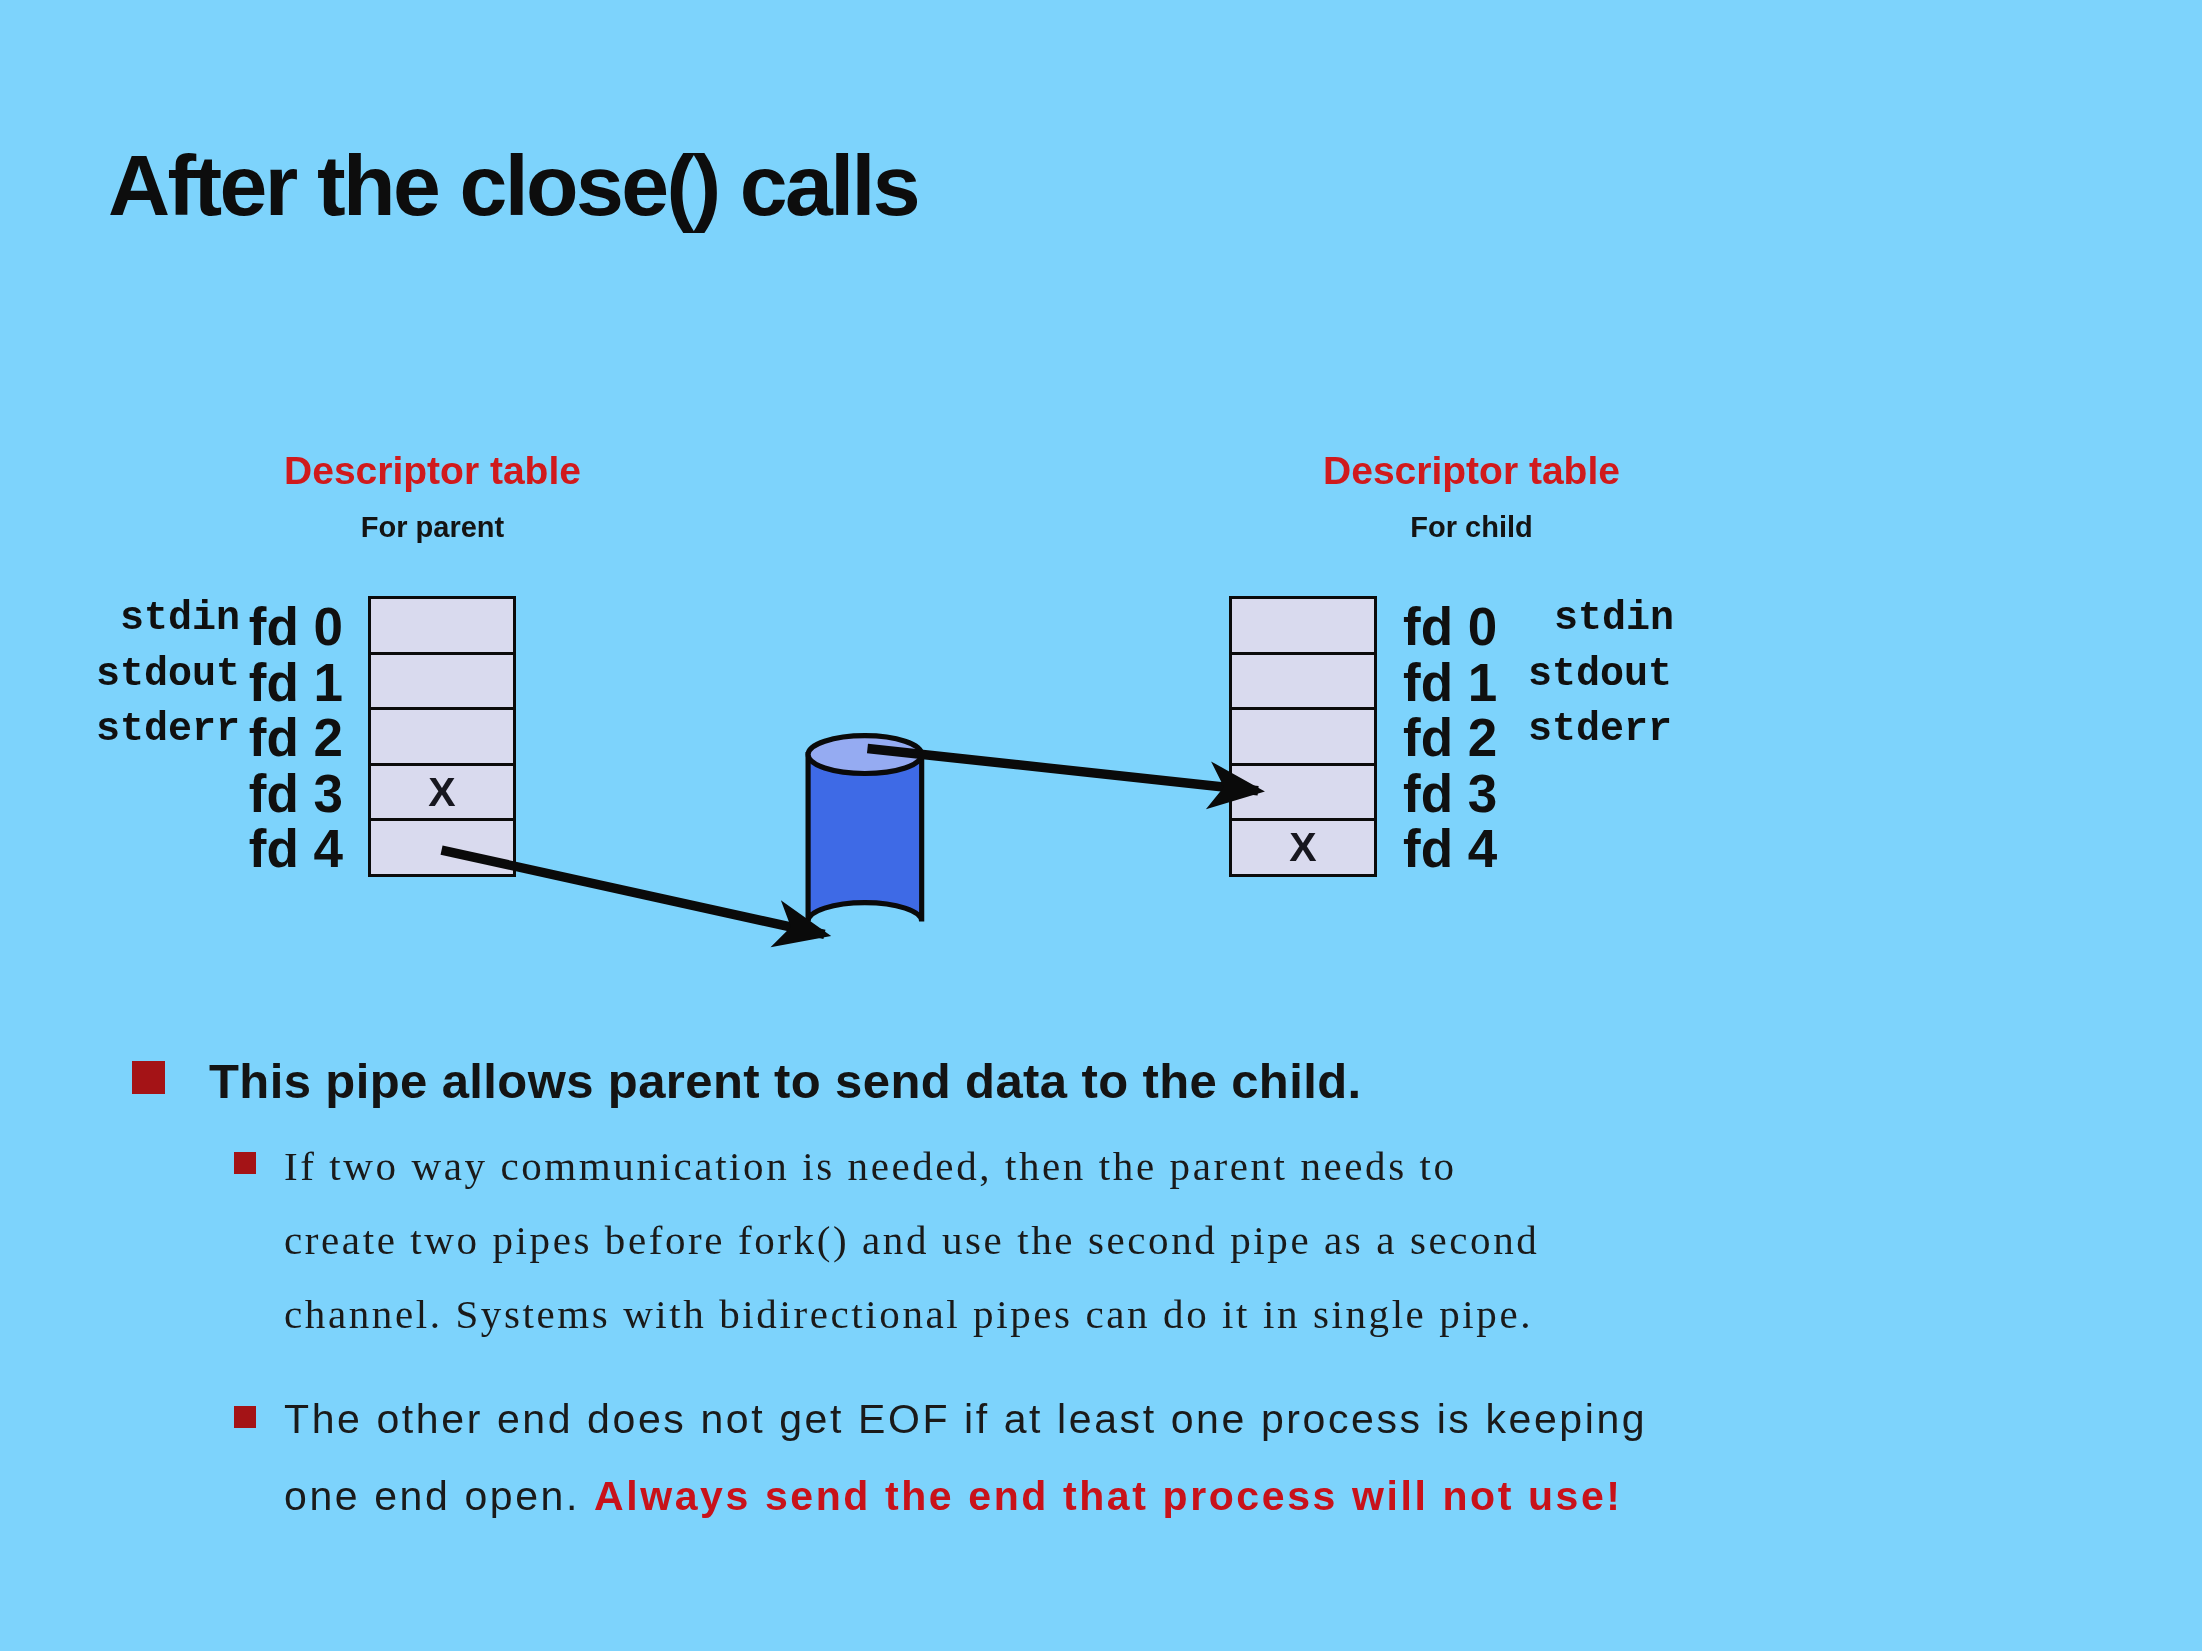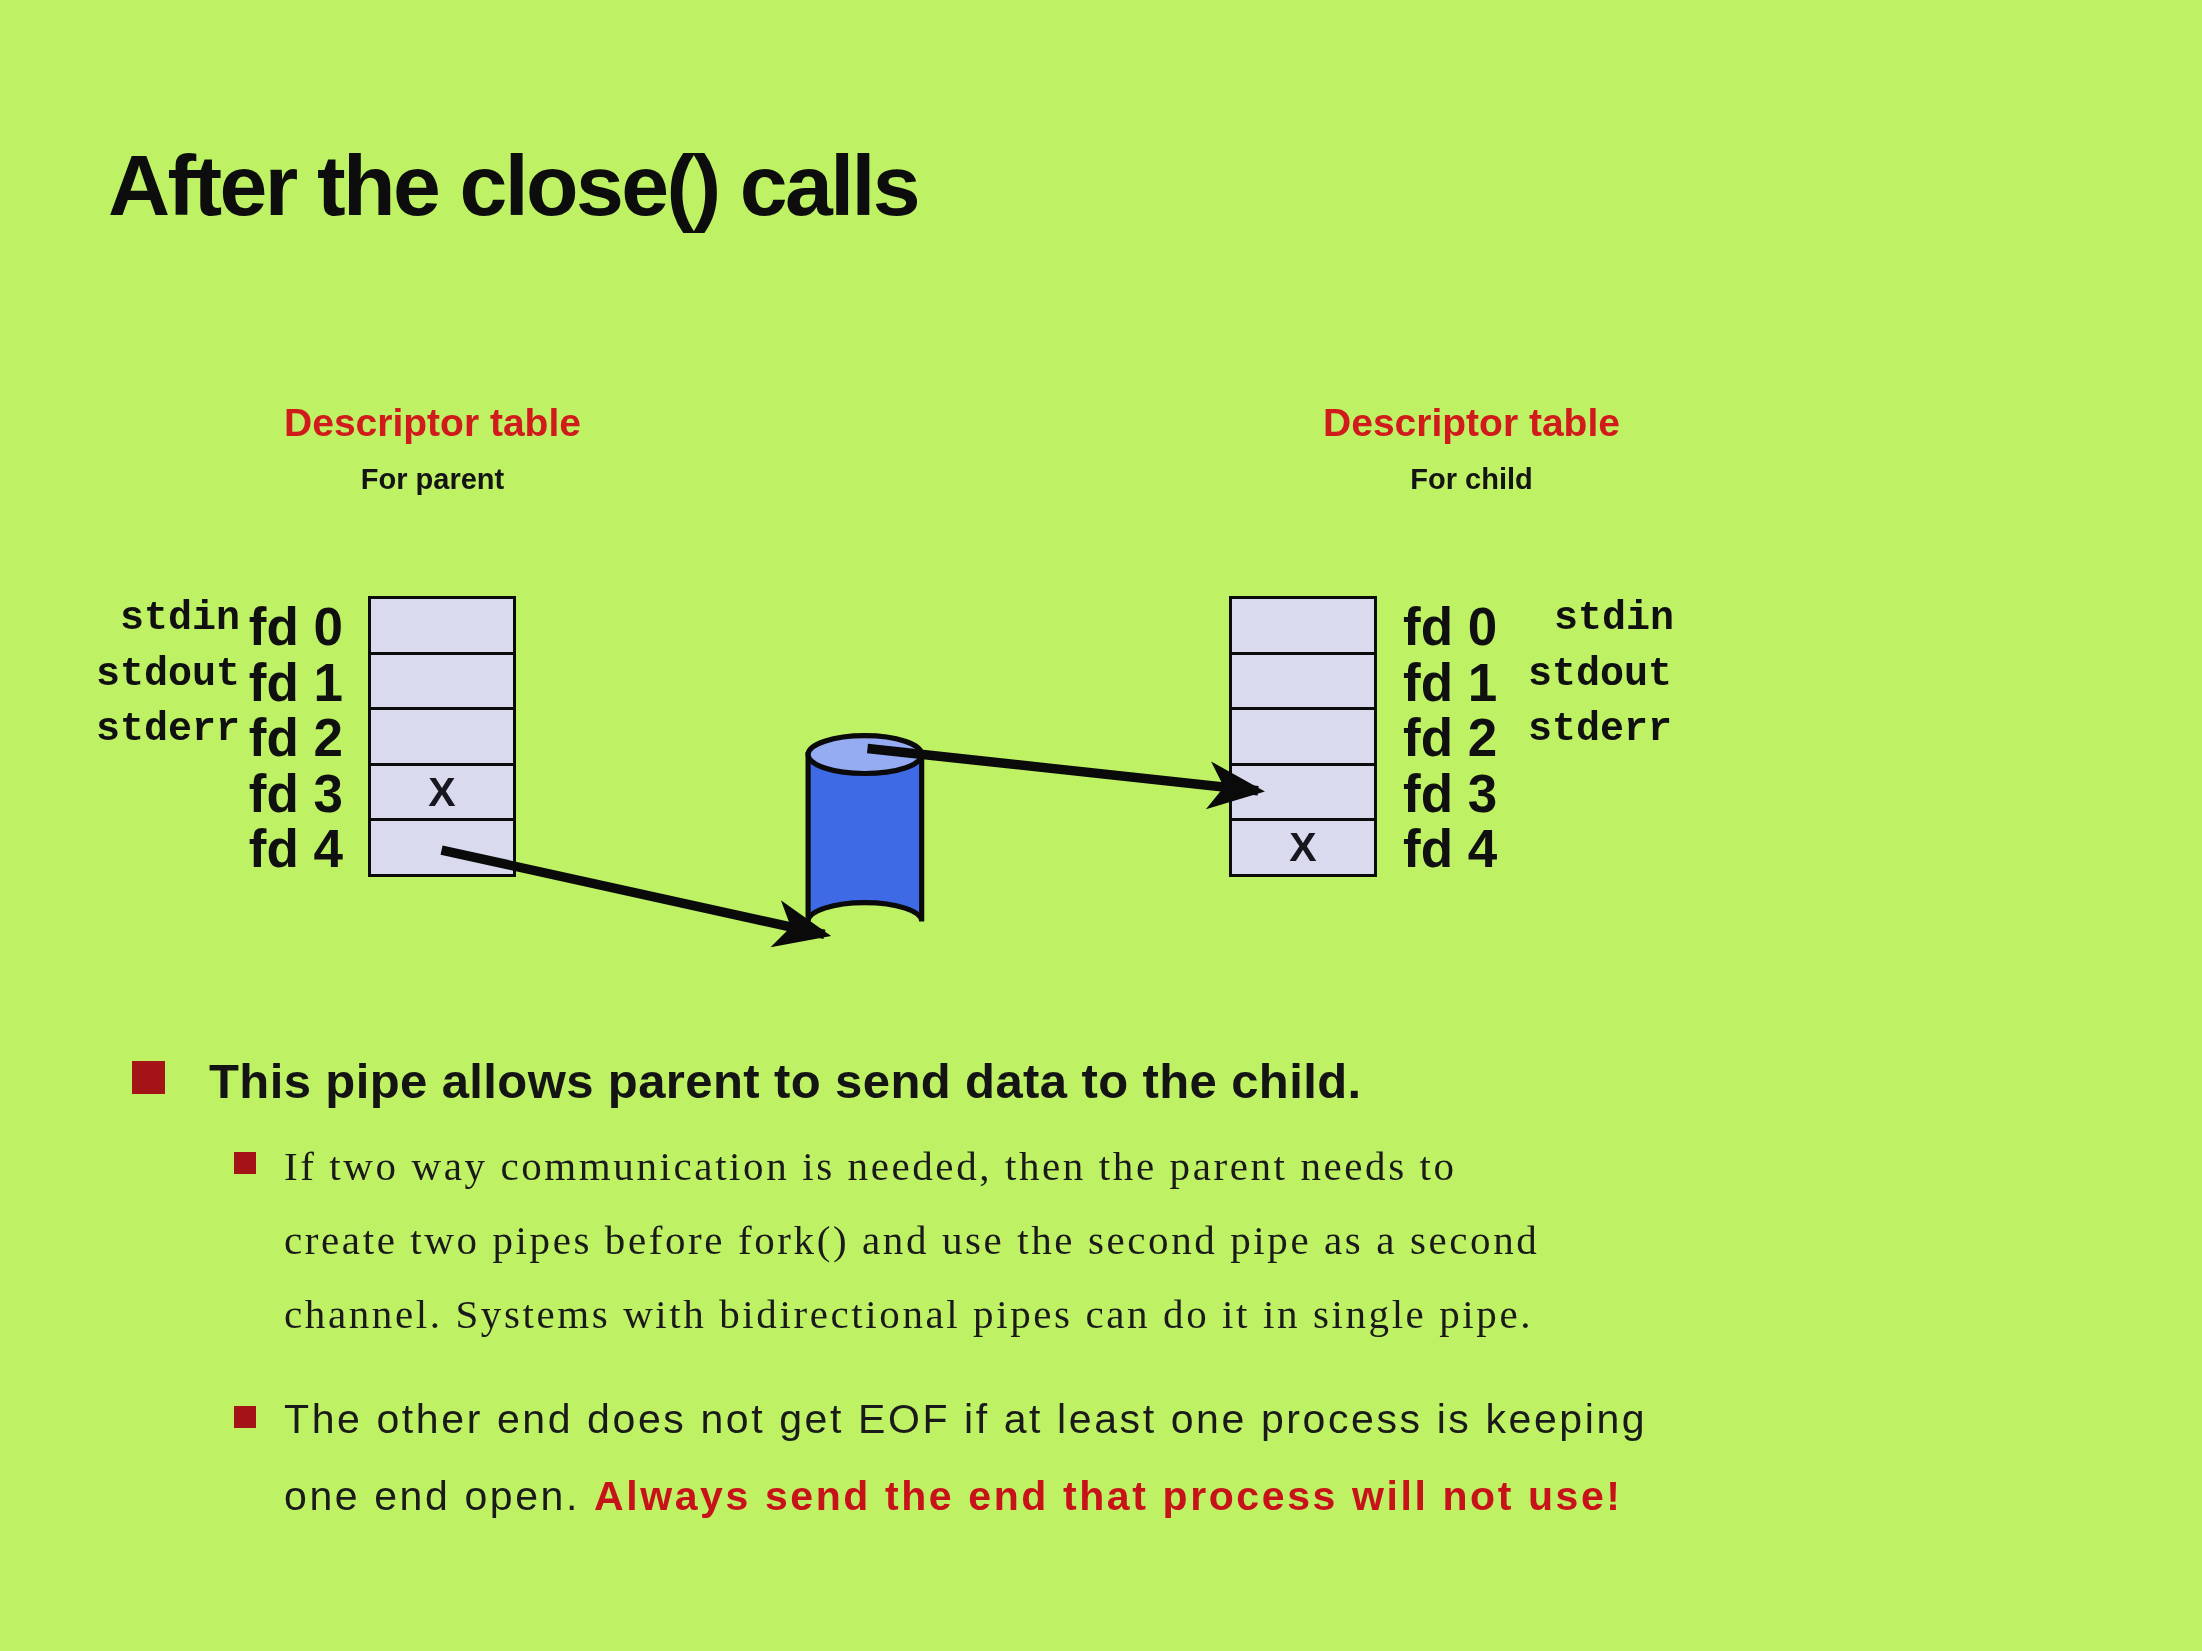--- a/index.html
+++ b/index.html
@@ -1,32 +1,32 @@
 <!DOCTYPE html>
 <html style="font-size:13.8px"><head>
 <meta charset="utf-8">
 <style>
   html,body{margin:0;padding:0;background:#ffffff;}
   .slide{
     position:relative;
     width:2203px;height:1652px;
-    background:#bef264;
+    background:#7dd3fc;
     overflow:hidden;
     font-family:"Liberation Sans",sans-serif;
     color:#141414;
   }
   
   .title{
     position:absolute;left:108px;top:136px;
     font-size:86px;font-weight:bold;letter-spacing:-2.6px;
     color:#0d0d0d;white-space:nowrap;
   }
   
   .tbl-header{position:absolute;top:394px;width:447px;text-align:center;line-height:57px;}
-  .tbl-header .h1{font-size:39px;font-weight:bold;color:#d01a1c;}
+  .tbl-header .h1{font-size:39px;font-weight:bold;color:#d01a1c;margin-top:48px;}
   .tbl-header .h2{font-size:29px;font-weight:bold;color:#141414;}
   .parent-header{left:209px;}
   .child-header{left:1248px;}
   
   .dtable{position:absolute;top:596px;}
   .parent-table{left:77px;}
   .child-table{left:1229px;}
   .drow{display:flex;align-items:flex-start;height:59px;}
   .drow + .drow{margin-top:-3.4px;}
   .cell{

